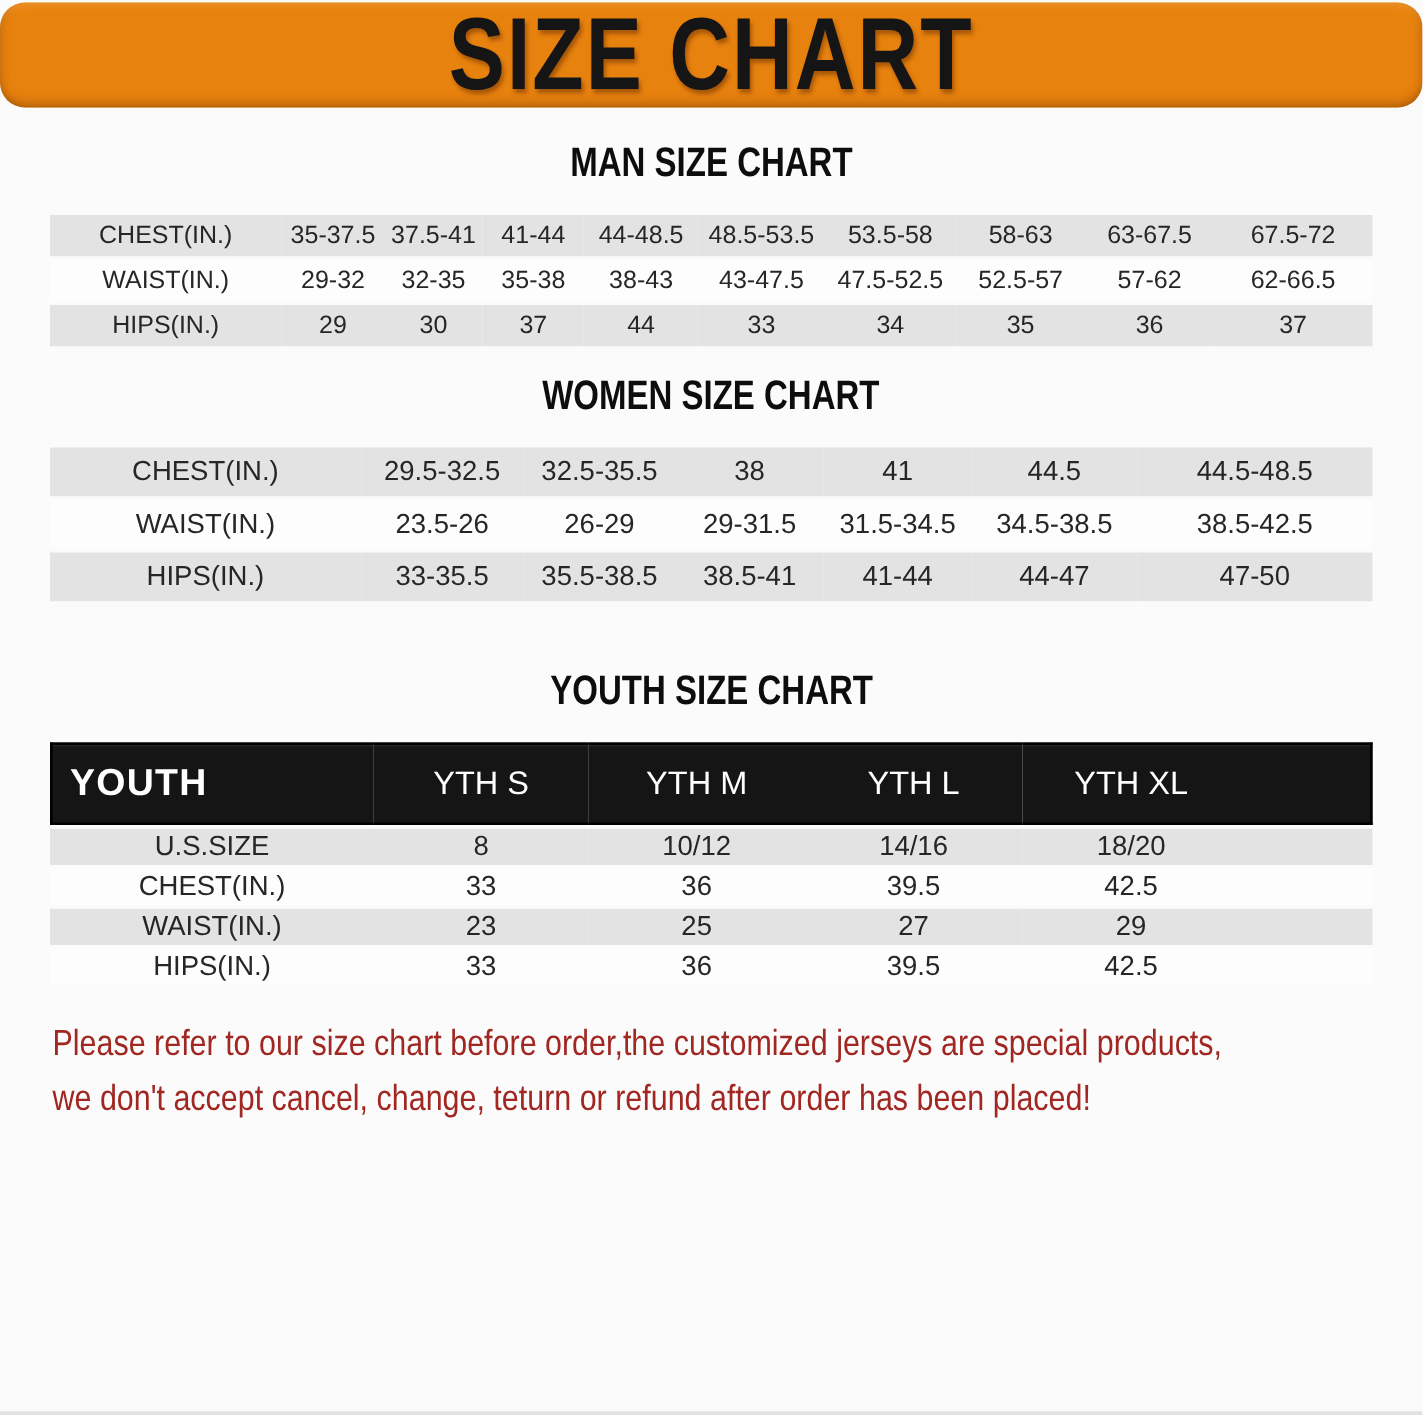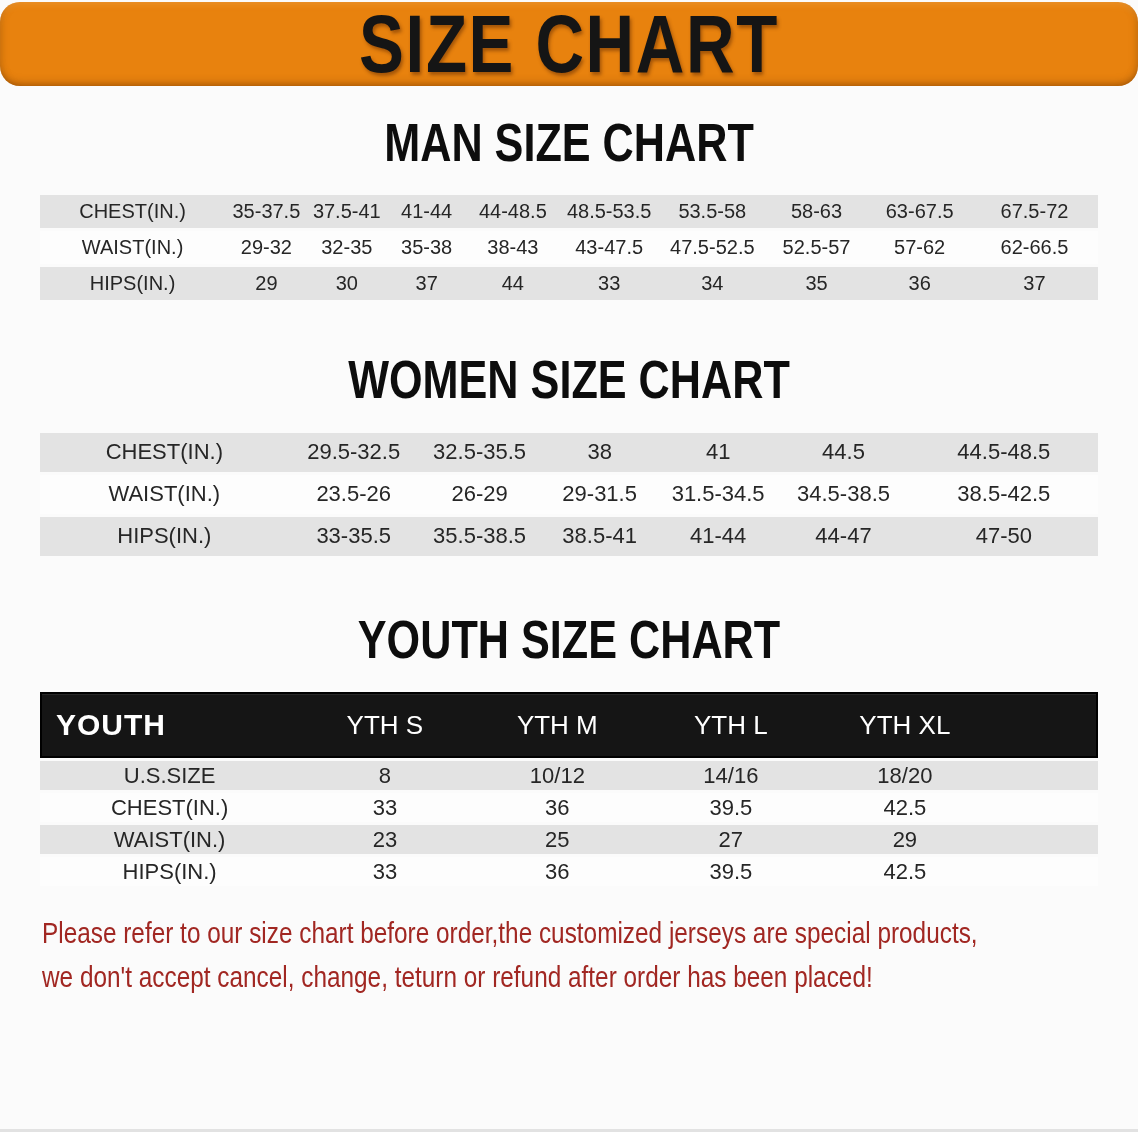--- a/index.html
+++ b/index.html
@@ -17,25 +17,25 @@
     border-radius:20px;
   }
   .banner .big-title{
     font-size:82px;font-weight:800;color:var(--banner-text,#151515);
     display:inline-block;transform:scaleX(0.82);letter-spacing:2px;line-height:1;
     text-shadow:2px 3px 4px rgba(80,30,0,.45);
   }
   .content{width:1058px;margin:0 40px;}
   h2.chart-heading{
     margin:0;text-align:center;color:var(--heading-color,#0d0d0d);
-    font-size:54px;line-height:1.12;font-weight:800;
+    font-size:33px;line-height:1.12;font-weight:800;
   }
   .condensed{display:inline-block;transform:scaleX(0.8);white-space:nowrap;}
   .section-men h2{margin-top:26px;}
-  .section-women h2{margin-top:46px;}
+  .section-women h2{margin-top:18px;}
   .section-youth h2{margin-top:50px;}
   table.size-table{
     width:100%;table-layout:fixed;margin-top:20px;
     border-collapse:separate;border-spacing:0 3px;
   }
   table.size-table th{
     background:var(--header-bar-bg,#151515);color:var(--header-bar-text,#ffffff);
     font-weight:400;text-align:center;padding:0;
     border-top:2px solid #000;border-bottom:2px solid #000;
     box-shadow:inset 0 1px 0 rgba(255,255,255,.08);

